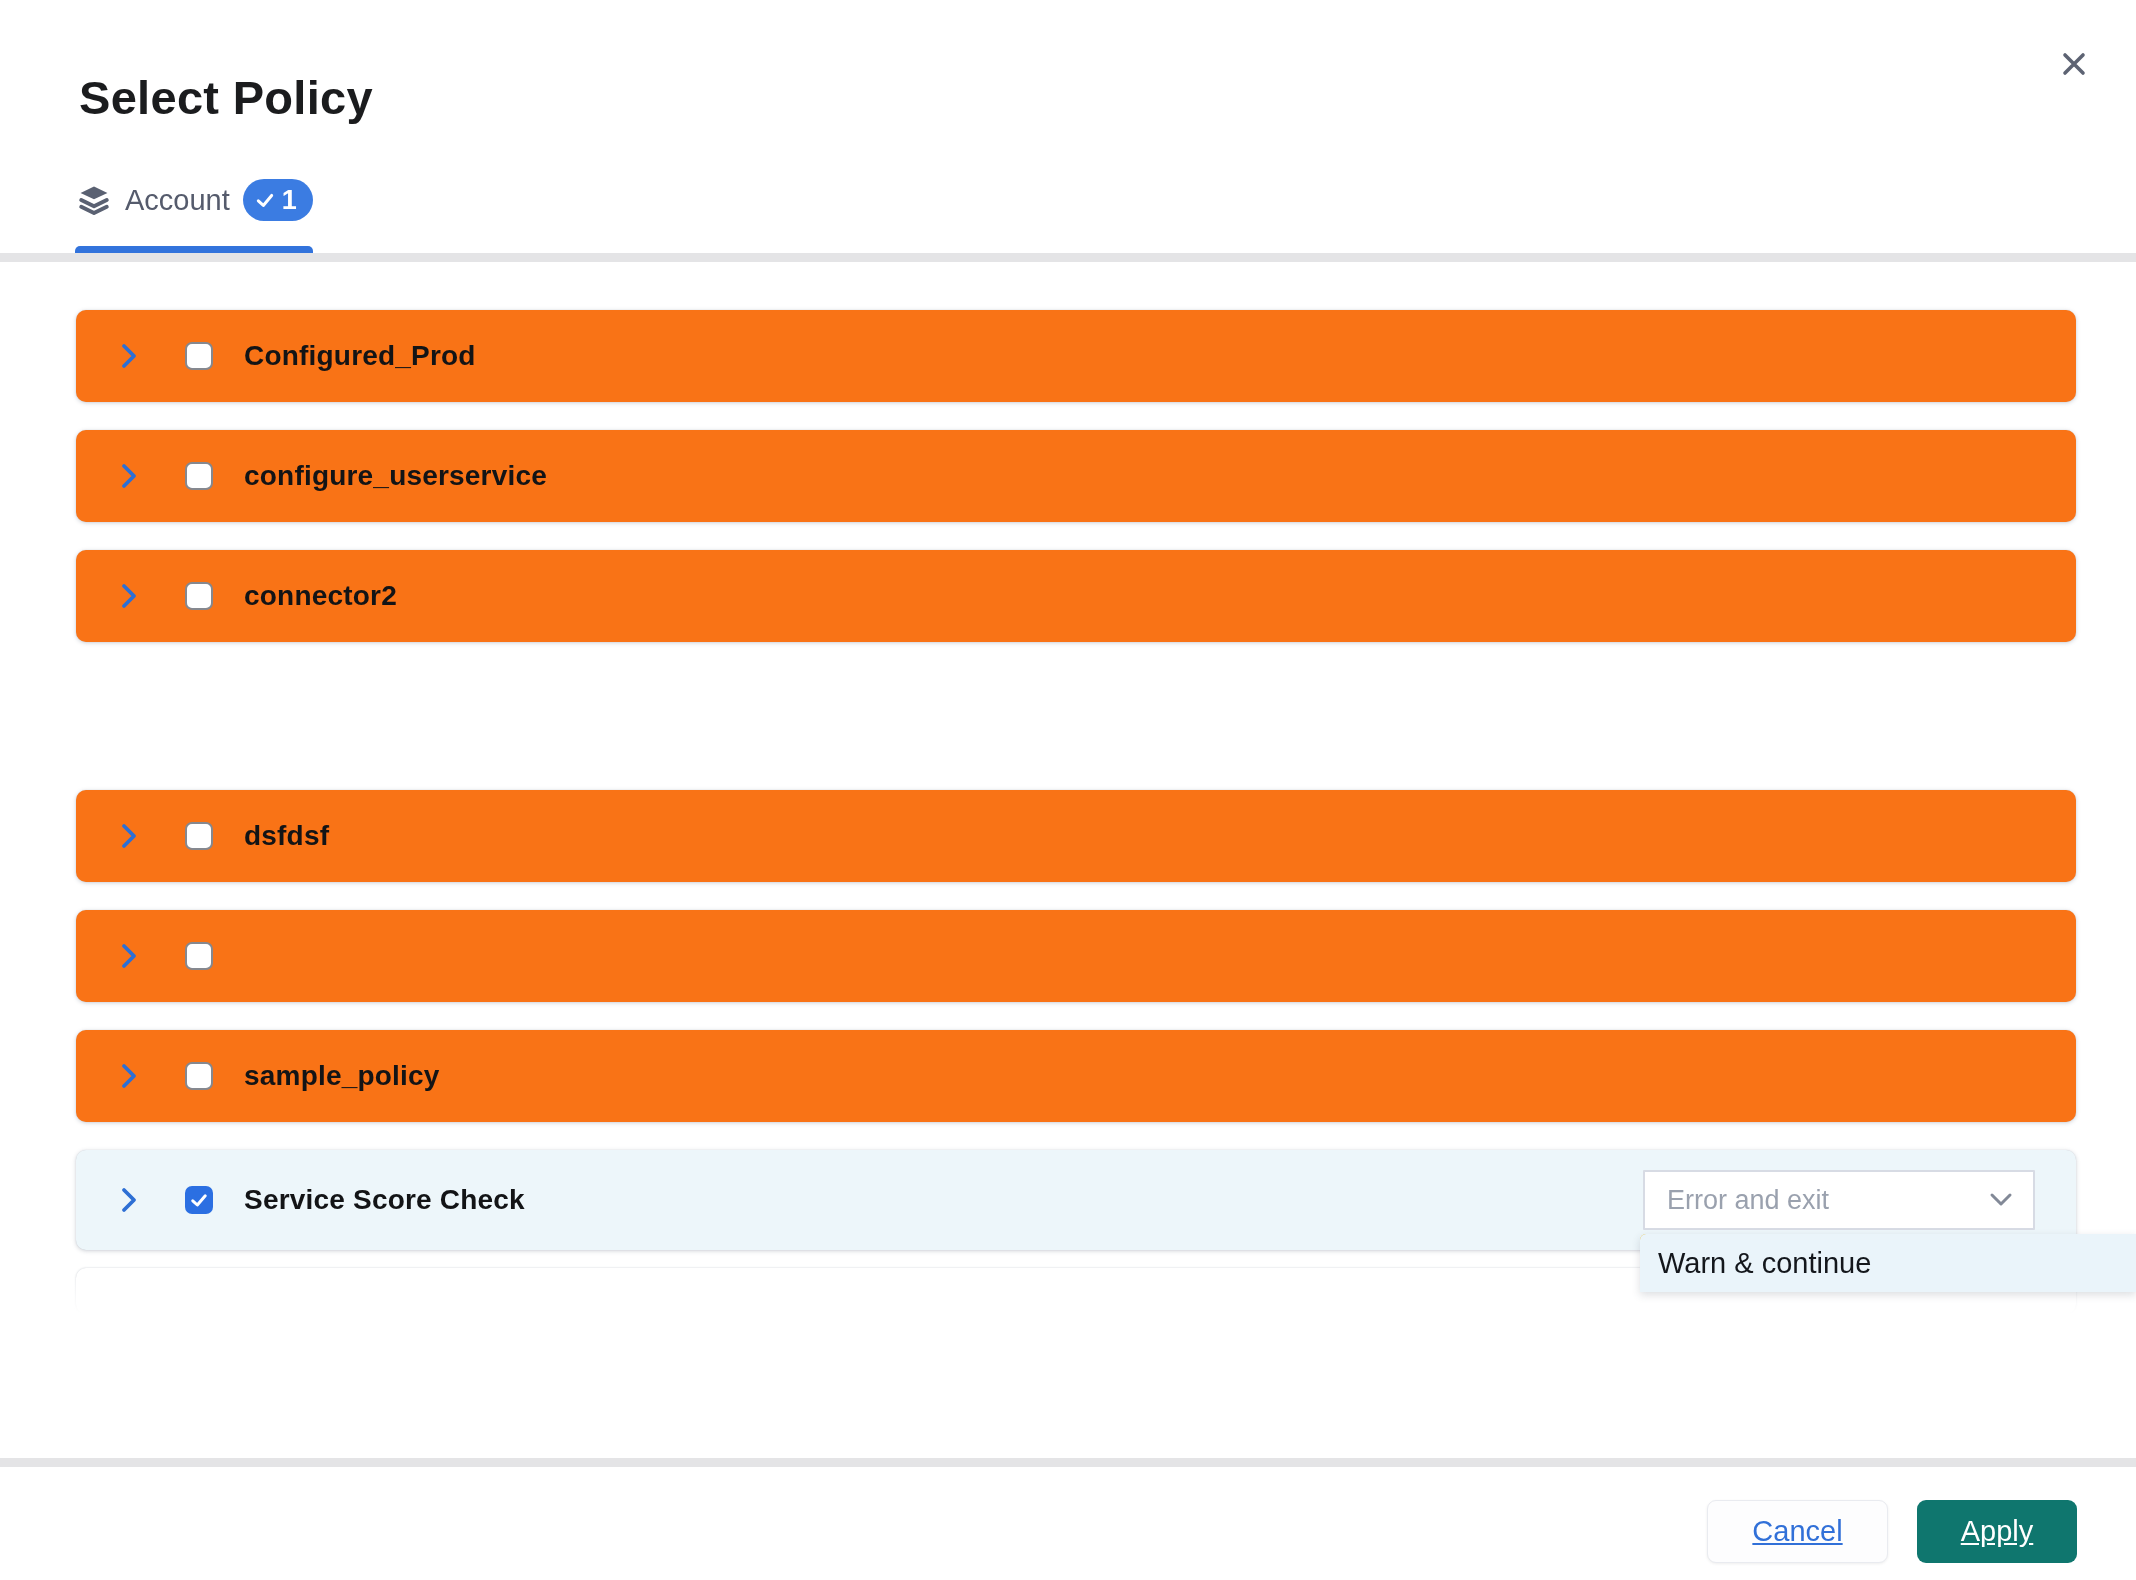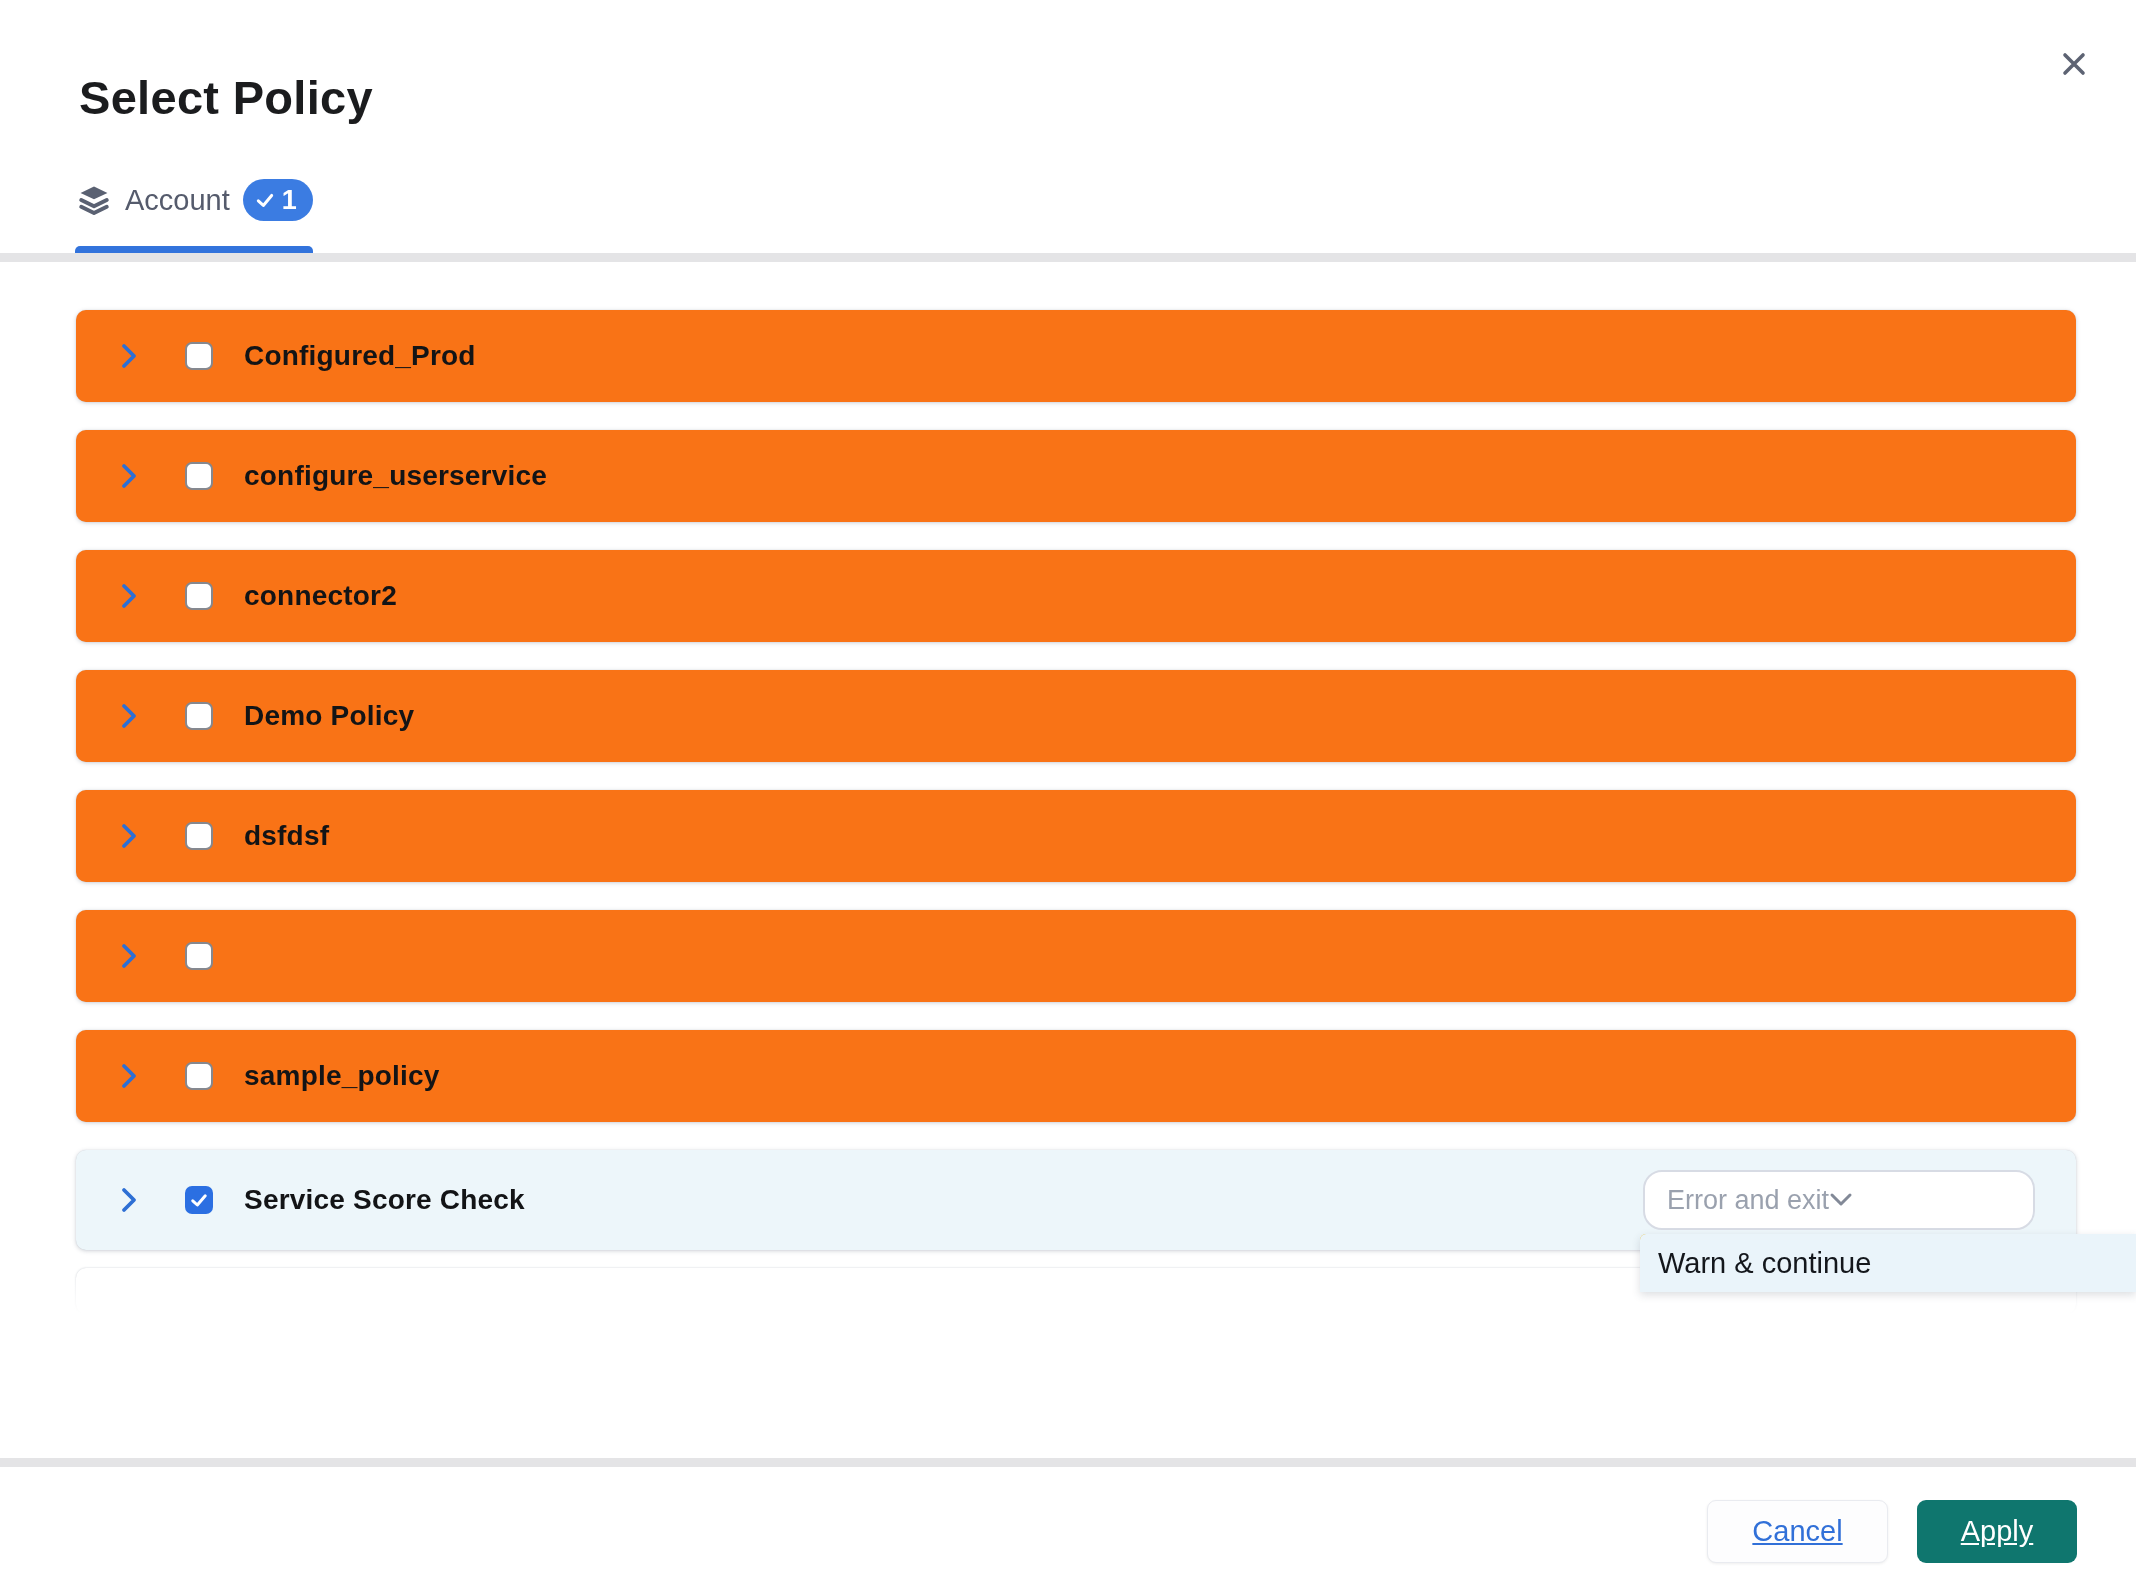--- a/index.html
+++ b/index.html
@@ -135,24 +135,24 @@
 
   
   .select {
     position: absolute;
     left: 1567px;
     top: 20px;
     width: 392px;
     height: 60px;
     background: #ffffff;
     border: 2px solid #d7dbe4;
-    border-radius: 19px;
-    display: flex;
-    align-items: center;
-    justify-content: flex-start;
+    border-radius: 1px;
+    display: flex;
+    align-items: center;
+    justify-content: space-between;
     padding: 0 20px 0 22px;
     cursor: pointer;
   }
   .select-value {
     font-size: 27px;
     color: #9aa1ae;
   }
 
   
   .dropdown {
@@ -285,29 +285,20 @@
   <div class="row" style="top:550px">
     <span class="chev">
         <svg width="18" height="28" viewBox="0 0 18 28">
           <polyline points="4,4 14,14 4,24" stroke="#2e6fd4" stroke-width="3.8" fill="none" stroke-linecap="round" stroke-linejoin="round"></polyline>
         </svg>
       </span>
     <span class="cb"></span>
     <span class="row-label">connector2</span>
   </div>
 
-  <div class="row" style="top:670px">
-    <span class="chev">
-        <svg width="18" height="28" viewBox="0 0 18 28">
-          <polyline points="4,4 14,14 4,24" stroke="#2e6fd4" stroke-width="3.8" fill="none" stroke-linecap="round" stroke-linejoin="round"></polyline>
-        </svg>
-      </span>
-    <span class="cb"></span>
-    <span class="row-label">Demo Policy</span>
-  </div>
 
   <div class="row" style="top:790px">
     <span class="chev">
         <svg width="18" height="28" viewBox="0 0 18 28">
           <polyline points="4,4 14,14 4,24" stroke="#2e6fd4" stroke-width="3.8" fill="none" stroke-linecap="round" stroke-linejoin="round"></polyline>
         </svg>
       </span>
     <span class="cb"></span>
     <span class="row-label">dsfdsf</span>
   </div>

